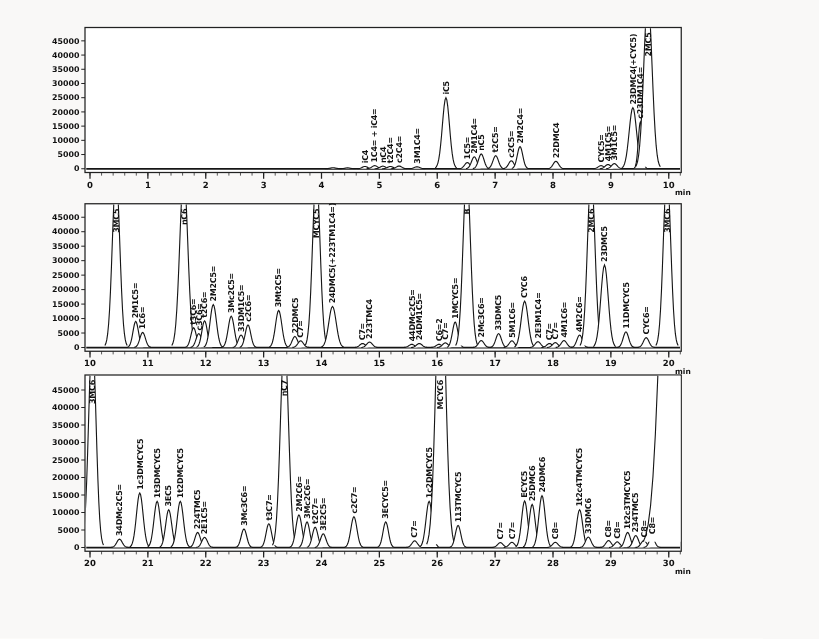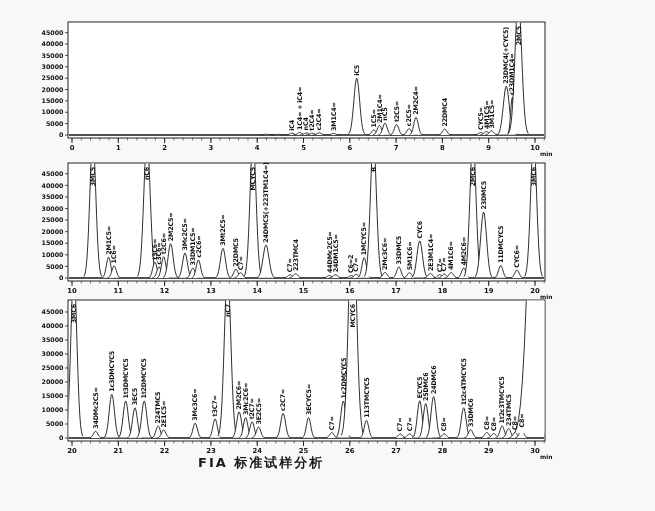--- a/index.html
+++ b/index.html
@@ -524,14 +524,13 @@
         <text class="pk" x="465.898" y="405.26" text-anchor="start" transform="rotate(-90 465.898 405.26)">1t2c4TMCYC5</text>
         <text class="pk" x="472.84299999999996" y="427.1" text-anchor="start" transform="rotate(-90 472.84299999999996 427.1)">33DMC6</text>
         <text class="pk" x="489.048" y="429.9" text-anchor="start" transform="rotate(-90 489.048 429.9)">C8=</text>
         <text class="pk" x="495.99299999999994" y="431.02" text-anchor="start" transform="rotate(-90 495.99299999999994 431.02)">C8=</text>
         <text class="pk" x="504.32699999999994" y="423.46" text-anchor="start" transform="rotate(-90 504.32699999999994 423.46)">1t2c3TMCYC5</text>
         <text class="pk" x="510.80899999999997" y="425.98" text-anchor="start" transform="rotate(-90 510.80899999999997 425.98)">234TMC5</text>
         <text class="pk" x="517.291" y="429.9" text-anchor="start" transform="rotate(-90 517.291 429.9)">C8=</text>
         <text class="pk" x="523.7730000000001" y="427.38" text-anchor="start" transform="rotate(-90 523.7730000000001 427.38)">C8=</text>
       </g>
     </svg>
-  <div class="caption">FIA 标准试样分析</div>
 </div>
 
 </body></html>

